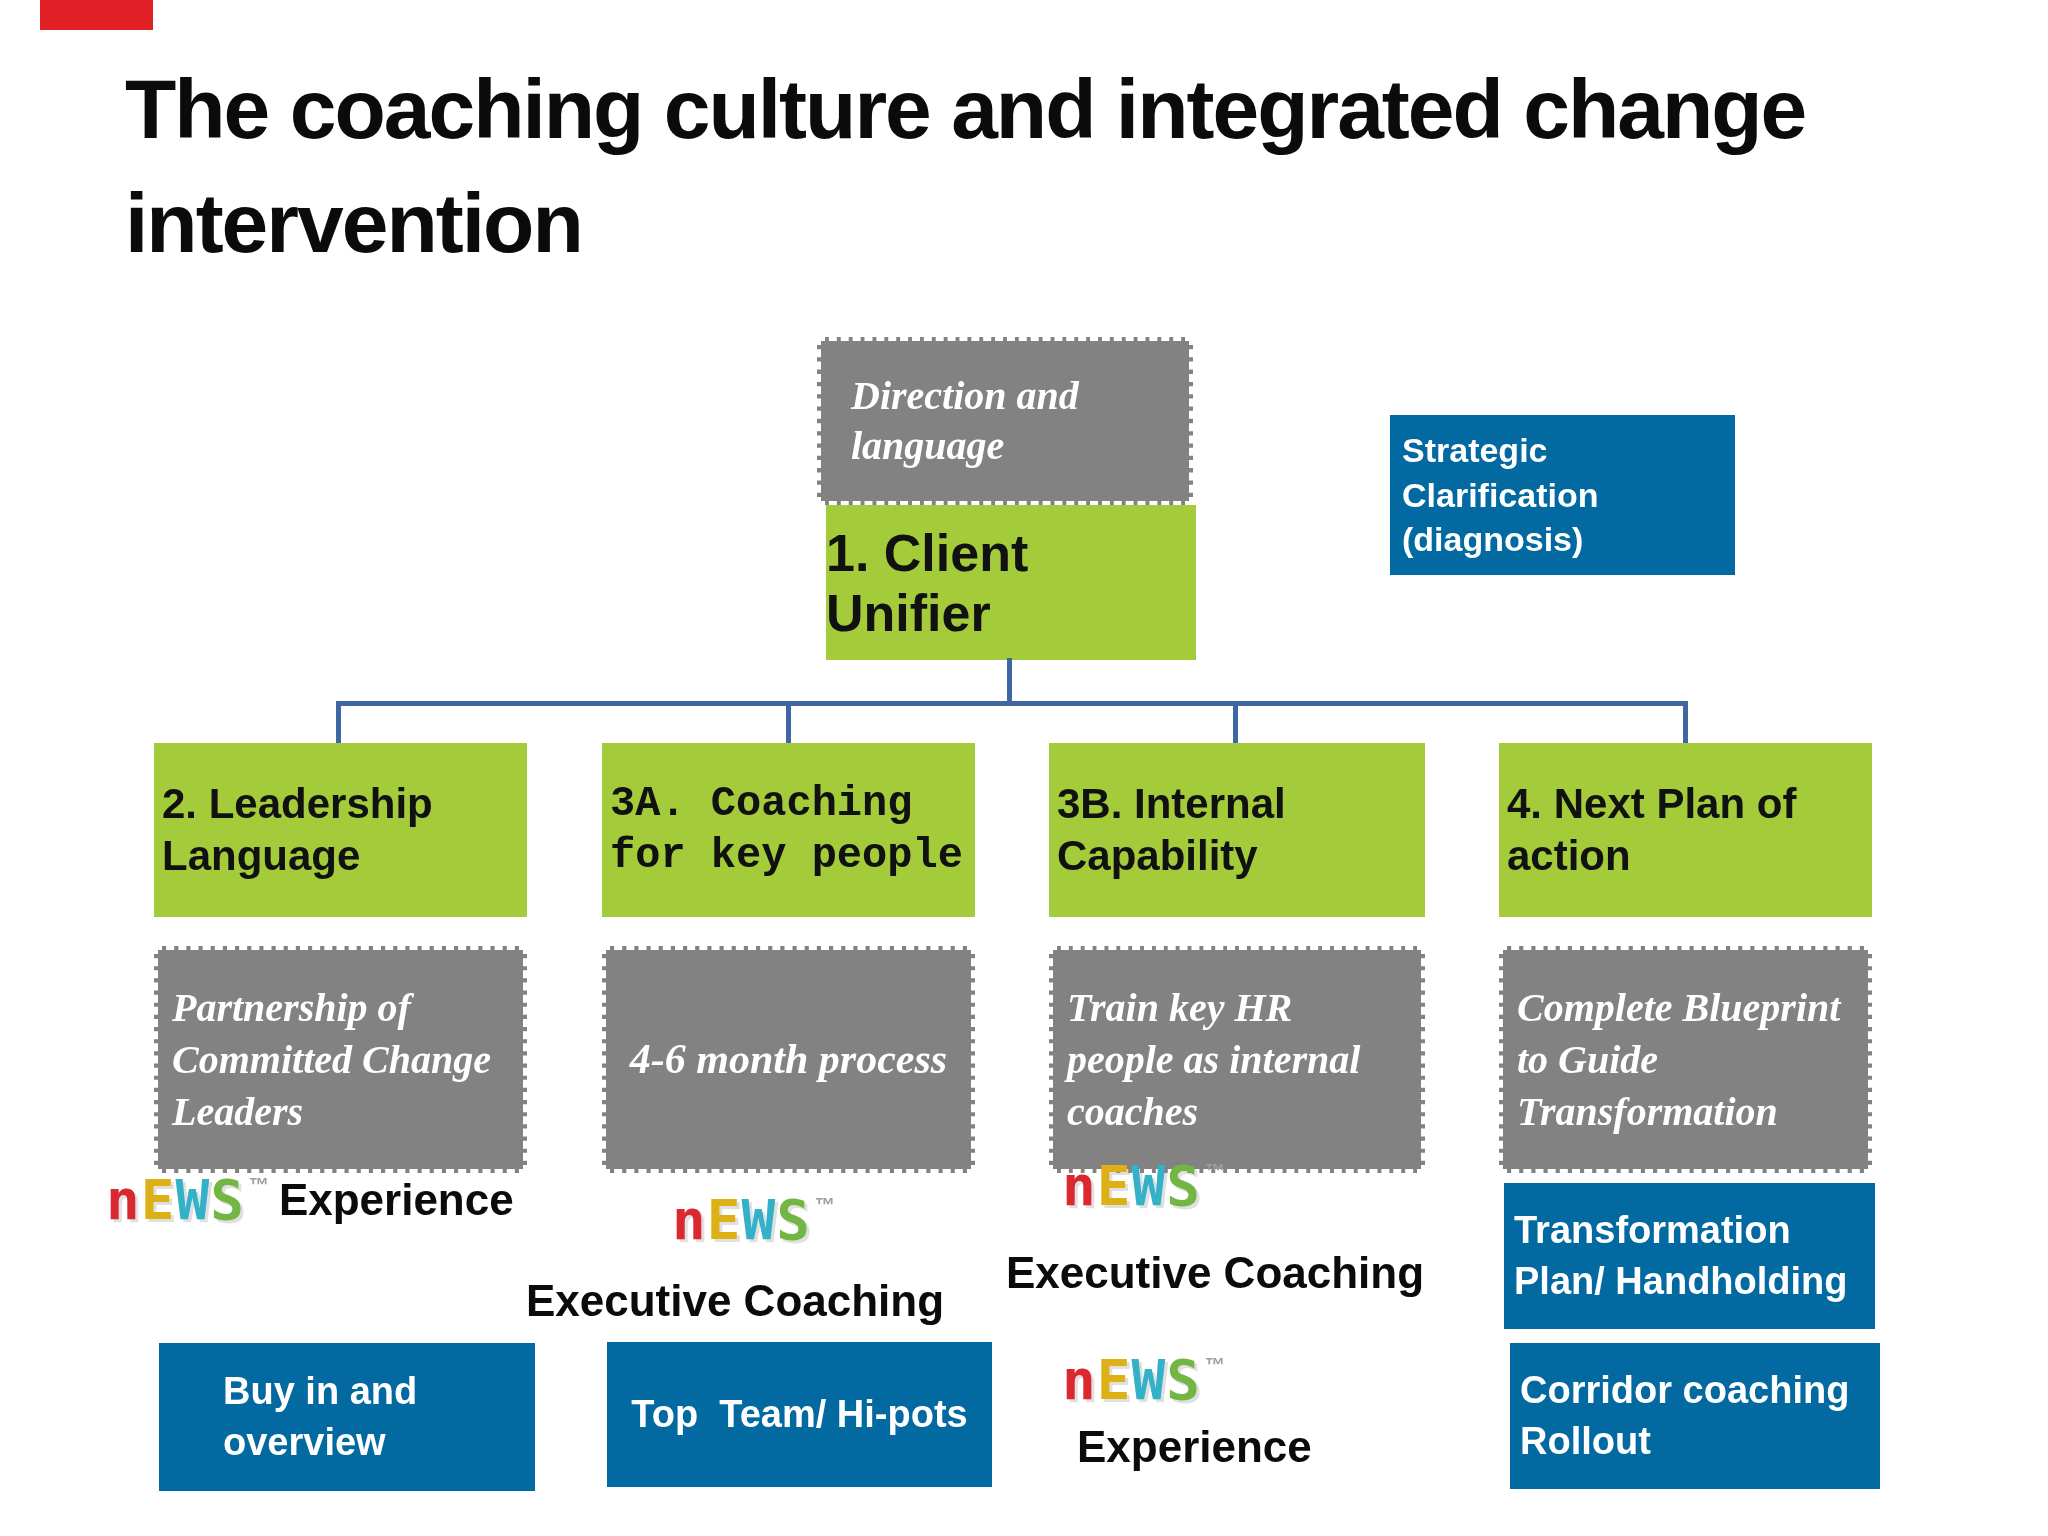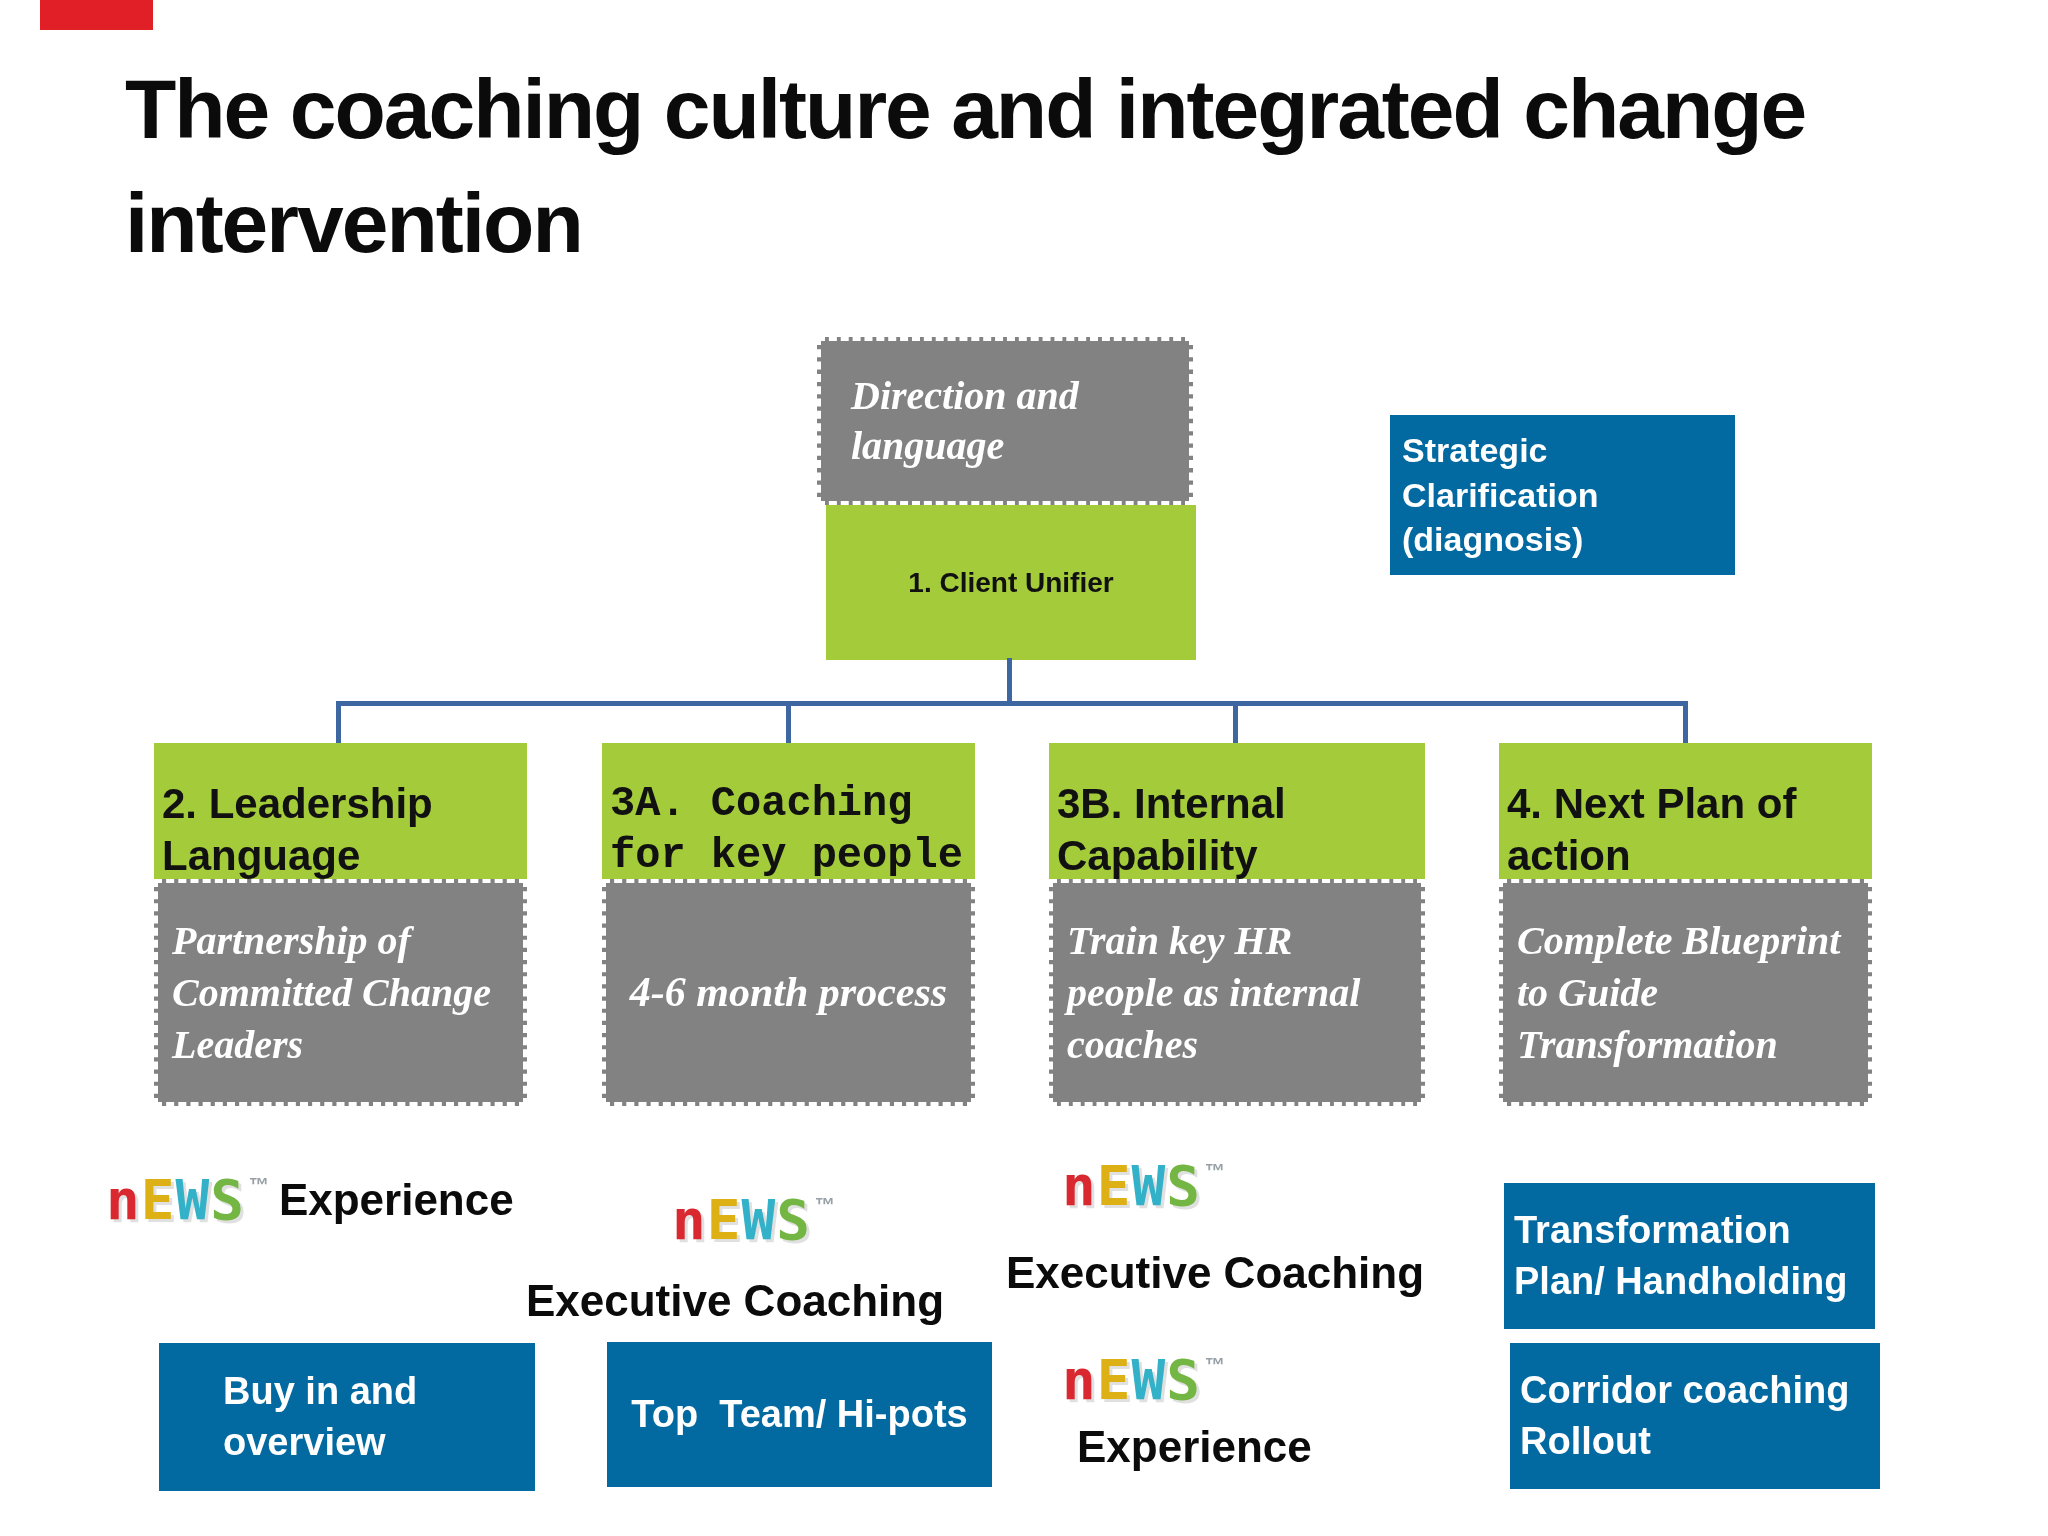--- a/index.html
+++ b/index.html
@@ -14,37 +14,37 @@
   .box{position:absolute;display:flex;align-items:center;justify-content:center;
        text-align:left;box-sizing:border-box;}
 
   .gray-box{background:#828282;border:4px dashed #ffffff;color:#ffffff;
             font-family:"Liberation Serif",serif;font-style:italic;font-weight:bold;}
   .green-box{background:#a4cb3a;color:#111111;font-weight:bold;}
   .navy-box{background:#0369a1;color:#ffffff;font-weight:bold;}
 
   
   .direction{left:817px;top:337px;width:376px;height:168px;font-size:40px;line-height:1.25;padding:0 30px;}
-  .root{left:826px;top:505px;width:370px;height:155px;font-size:28px;}
+  .root{left:826px;top:505px;width:370px;height:155px;font-size:52px;}
   .strategic{left:1390px;top:415px;width:345px;height:160px;font-size:34px;line-height:1.32;padding:0 12px;}
 
   
   .conn{position:absolute;background:#3e66a0;}
   .conn-stub{left:1007px;top:658px;width:5px;height:47px;}
   .conn-h{left:338px;top:701px;width:1350px;height:5px;}
   .conn-v{top:701px;width:5px;height:44px;}
   .conn-v1{left:336px;} .conn-v2{left:786px;} .conn-v3{left:1233px;} .conn-v4{left:1683px;}
 
   
   .col-head{top:743px;height:174px;font-size:42px;line-height:1.25;padding:0 8px;}
   .col1h{left:154px;width:373px;} .col2h{left:602px;width:373px;font-family:Liberation Mono, monospace;}
   .col3h{left:1049px;width:376px;} .col4h{left:1499px;width:373px;}
 
   
-  .col-detail{top:879px;height:227px;font-size:40px;line-height:1.3;padding:13px 14px;}
+  .col-detail{top:946px;height:227px;font-size:40px;line-height:1.3;padding:13px 14px;}
   .col1d{left:154px;width:373px;} .col2d{left:602px;width:373px;font-size:42px;}
   .col3d{left:1049px;width:376px;} .col4d{left:1499px;width:373px;}
 
   
   .news{display:inline-flex;align-items:flex-start;white-space:nowrap;
         font-family:"DejaVu Sans Mono",monospace;font-weight:bold;}
   .news .nl{font-size:56px;line-height:1;letter-spacing:1px;
             text-shadow:3px 3px 0 rgba(130,130,130,0.25);}
   .news .n1{color:#d9282f;} .news .n2{color:#ddb016;}
   .news .n3{color:#33b1c8;} .news .n4{color:#74b643;}

